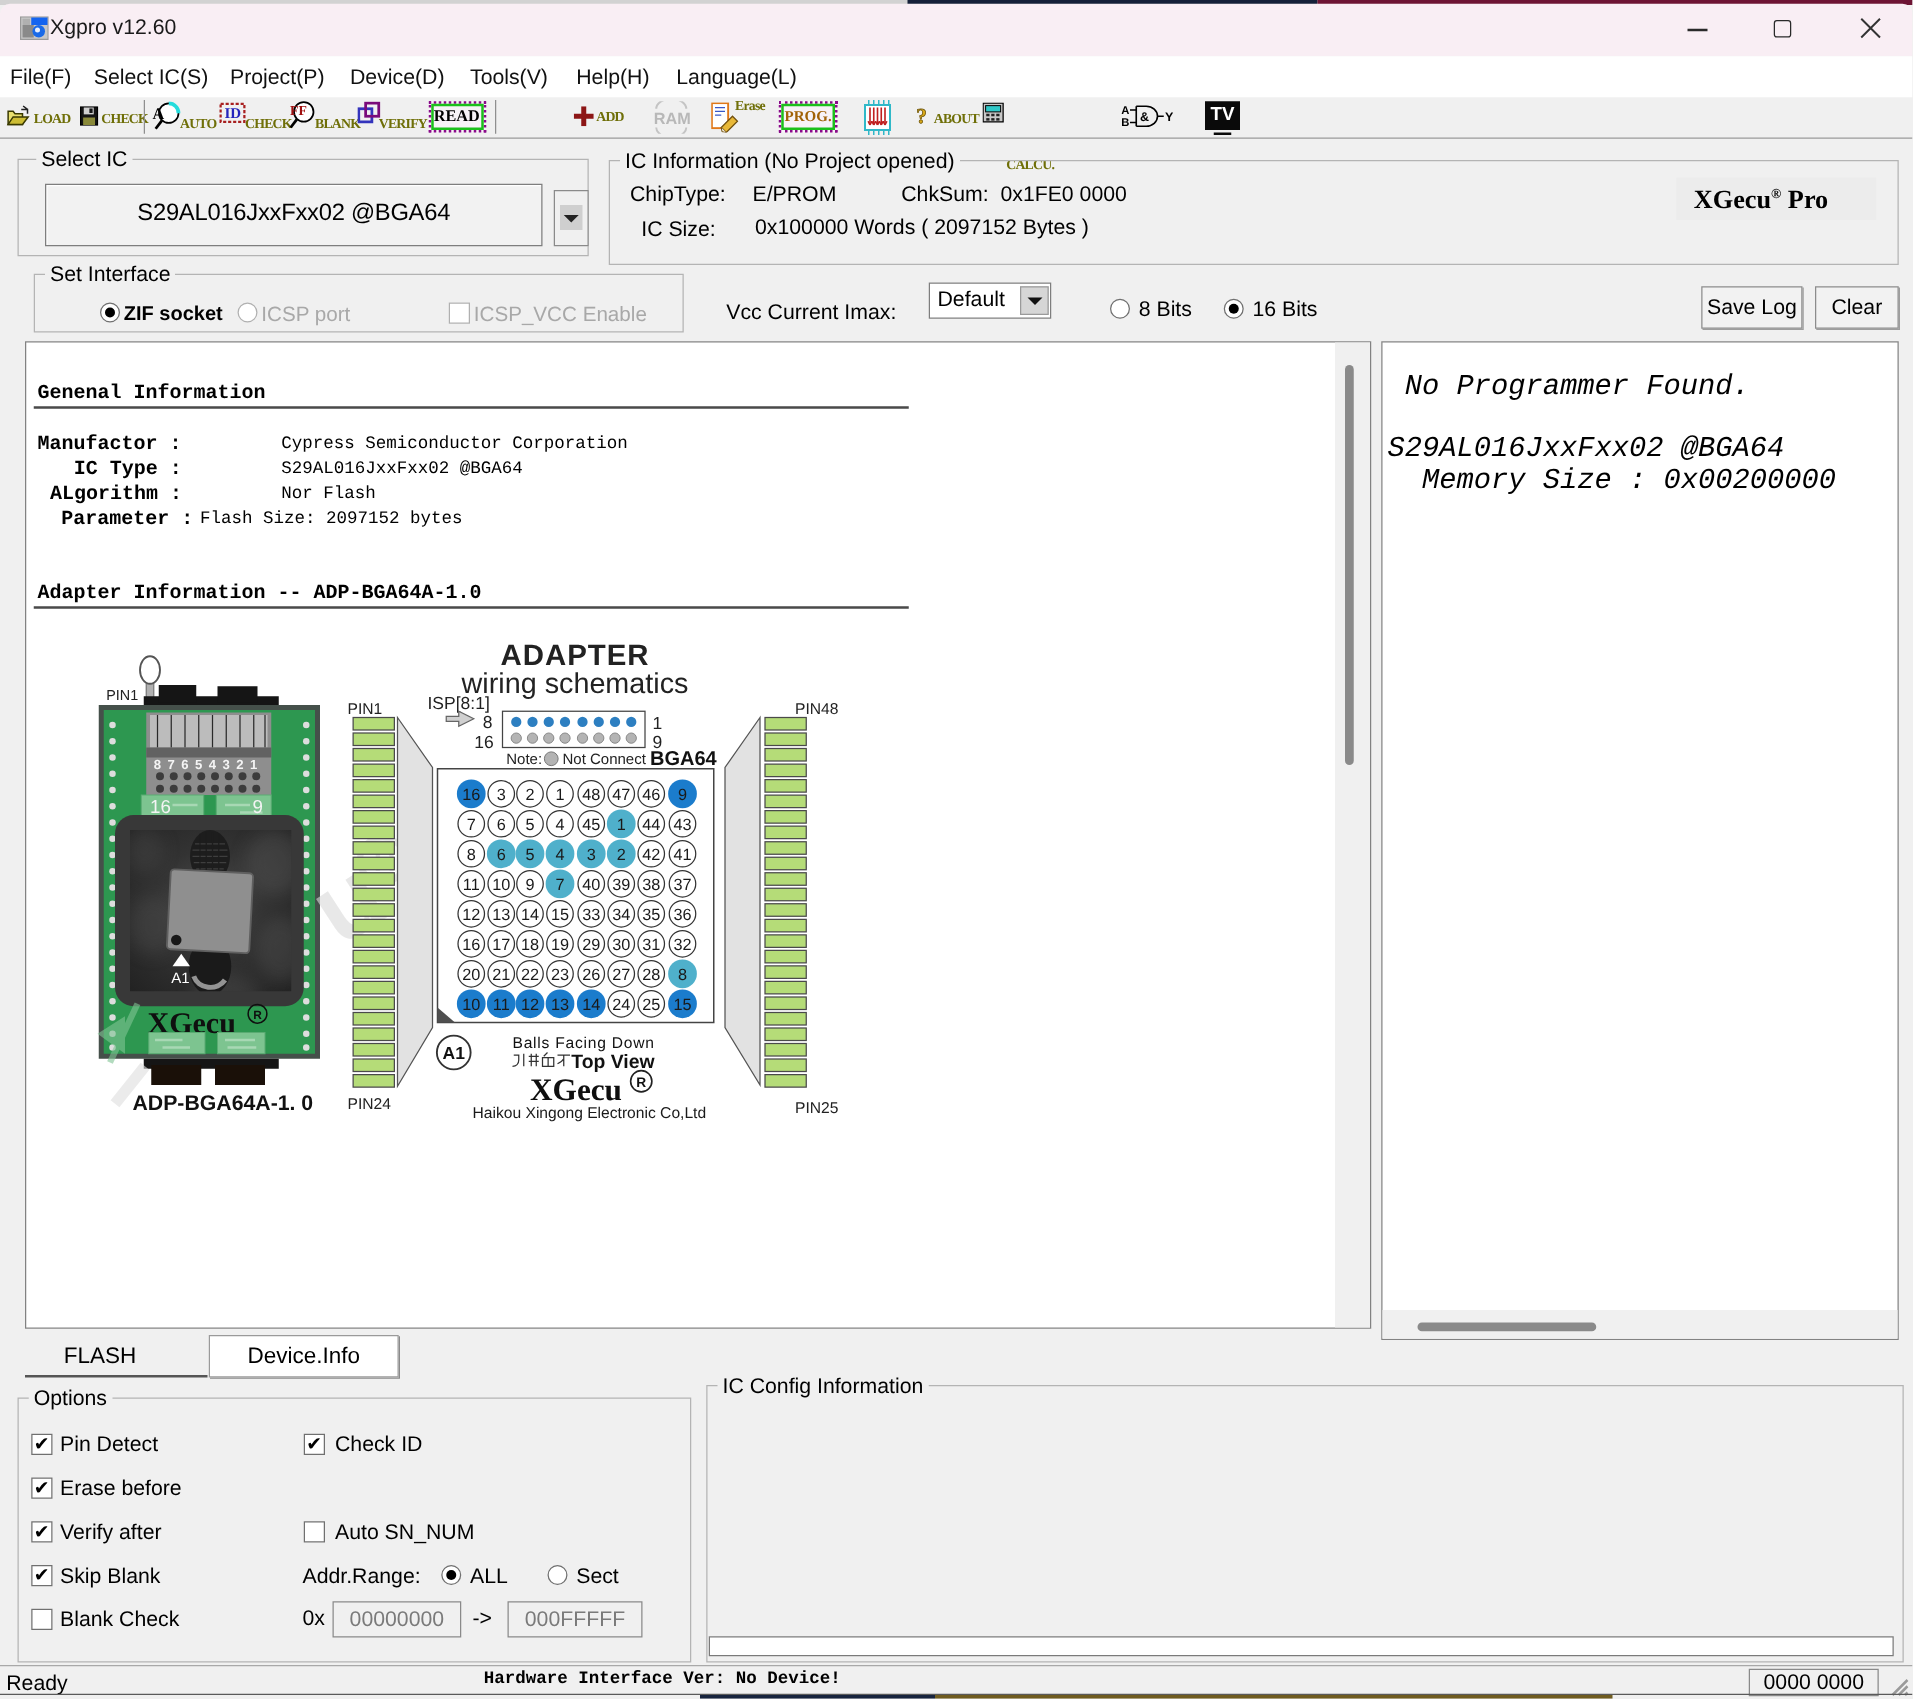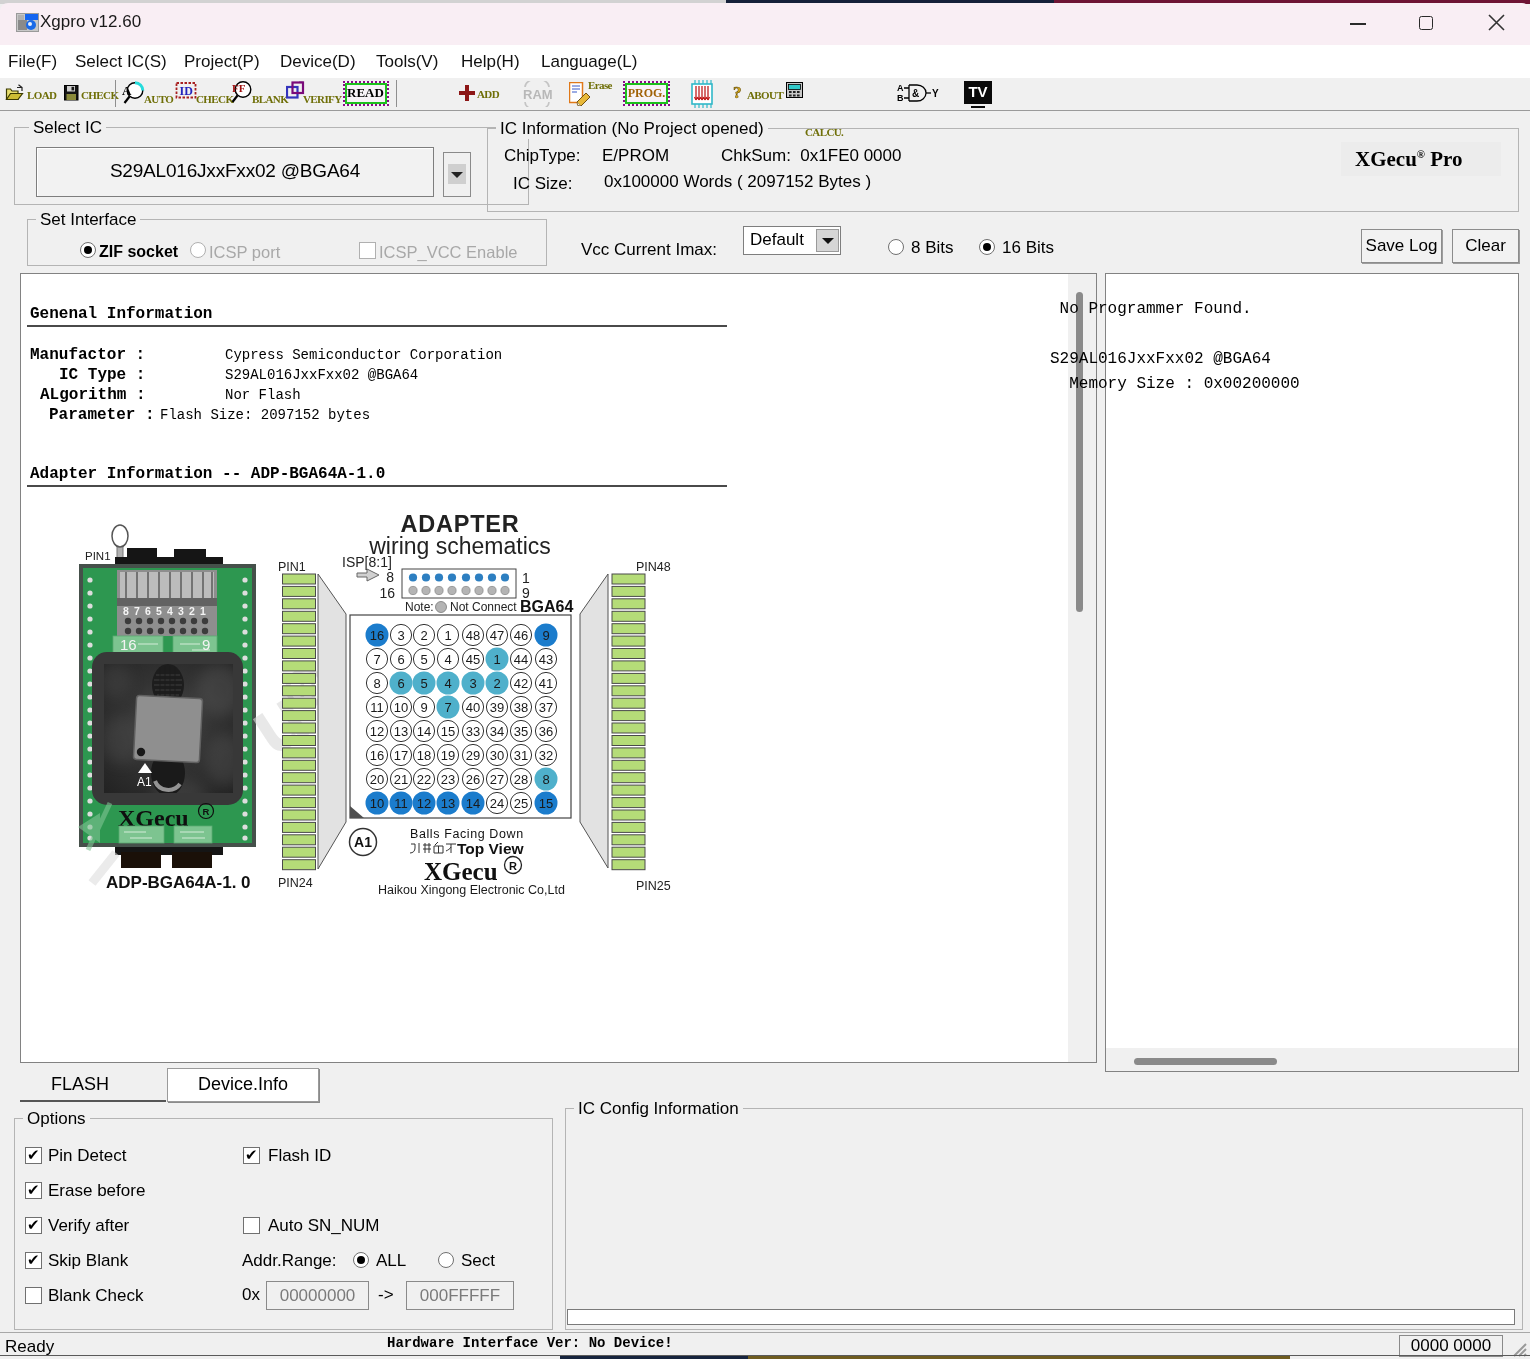--- a/index.html
+++ b/index.html
@@ -152,21 +152,21 @@
  <text x="0" y="19" font-size="9" font-weight="bold" fill="#000">B</text>
  <path d="M7 6 H12 M7 16 H12 M12 3 V19 M12 3 H20 A 9 8 0 0 1 20 19 H12" fill="none" stroke="#000" stroke-width="1.3"></path>
  <text x="15" y="15" font-size="10" font-weight="bold" fill="#000">&amp;</text>
  <path d="M29 11 H34" stroke="#000" stroke-width="1.3"></path>
  <text x="35" y="15" font-size="10" font-weight="bold" fill="#000">Y</text>
 </svg>
 <div class="abs" style="left:964px;top:81px;width:28px;height:23px;background:#0a0a0a;color:#fff;font-weight:bold;font-size:15px;text-align:center;line-height:22px;">TV</div>
 <div class="abs" style="left:971px;top:106px;width:14px;height:2px;background:#0a0a0a;"></div>
 </div>
 
-<div class="grp" style="left:14px;top:127px;width:515px;height:78px;">
+<div class="grp" style="left:14px;top:127px;width:457px;height:78px;">
   <div class="lbl" style="left:14px;">Select IC</div>
   <div class="abs" style="left:21px;top:19px;width:398px;height:50px;background:#f2f2f2;border:1px solid #7e7e7e;box-shadow:inset 1px 1px 0 #fff;"></div>
   <div class="abs" style="left:21px;top:32px;width:398px;text-align:center;font-size:19px;letter-spacing:-0.2px;">S29AL016JxxFxx02 @BGA64</div>
   <div class="abs" style="left:428px;top:24px;width:28px;height:45px;background:#f0f0f0;border:1px solid #8a8a8a;"></div>
   <div class="abs" style="left:433px;top:36px;width:18px;height:20px;background:#cfcfcf;"></div>
   <svg class="abs" style="left:435px;top:43px;" width="14" height="8">
       <path d="M1 1 L13 1 L7 7 Z" fill="#222"></path>
     </svg>
 </div>
 
@@ -619,21 +619,21 @@
 <text x="576" y="66" font-size="12.5" fill="#222">PIN48</text>
 <text x="576" y="385" font-size="12.5" fill="#222">PIN25</text>
 
 </svg>
 </div>
 
 <div class="abs" style="left:1068px;top:274px;width:28px;height:788px;background:#f0f0f0;"></div>
 <div class="abs" style="left:1076px;top:292px;width:7px;height:320px;background:#8a8a8a;border-radius:4px;"></div>
 
 <div class="abs sunken" style="left:1105px;top:273px;width:414px;height:799px;"></div>
-<div class="abs mono" style="left:1050px;top:297px;font-size:16px;line-height:25px;white-space:pre;"> No Programmer Found.
+<div class="abs mono" style="left:1110px;top:297px;font-size:23px;line-height:25px;white-space:pre;font-style:italic;"> No Programmer Found.
 
 S29AL016JxxFxx02 @BGA64
   Memory Size : 0x00200000</div>
 <div class="abs" style="left:1106px;top:1048px;width:412px;height:23px;background:#f0f0f0;"></div>
 <div class="abs" style="left:1134px;top:1058px;width:143px;height:7px;background:#8a8a8a;border-radius:4px;"></div>
 
 <div class="abs" style="left:20px;top:1069px;width:146px;height:33px;font-size:18px;padding-left:31px;line-height:30px;border-bottom:2px solid #555;">FLASH</div>
 <div class="abs" style="left:167px;top:1068px;width:152px;height:34px;background:#fff;border:1px solid #9a9a9a;box-shadow:1px 1px 0 #8a8a8a;font-size:18px;text-align:center;line-height:31px;">Device.Info</div>
 
 <div class="grp" style="left:14px;top:1118px;width:539px;height:212px;">
@@ -642,21 +642,21 @@
     <div class="abs" style="left:33px;top:27px;font-size:17px;">Pin Detect</div>
   <div class="cb ck" style="left:10px;top:63px;"></div>
     <div class="abs" style="left:33px;top:62px;font-size:17px;">Erase before</div>
   <div class="cb ck" style="left:10px;top:98px;"></div>
     <div class="abs" style="left:33px;top:97px;font-size:17px;">Verify after</div>
   <div class="cb ck" style="left:10px;top:133px;"></div>
     <div class="abs" style="left:33px;top:132px;font-size:17px;">Skip Blank</div>
   <div class="cb" style="left:10px;top:168px;"></div>
     <div class="abs" style="left:33px;top:167px;font-size:17px;">Blank Check</div>
   <div class="cb ck" style="left:228px;top:28px;"></div>
-    <div class="abs" style="left:253px;top:27px;font-size:17px;">Flash ID</div>
+    <div class="abs" style="left:253px;top:27px;font-size:17px;">Check ID</div>
   <div class="cb" style="left:228px;top:98px;"></div>
     <div class="abs" style="left:253px;top:97px;font-size:17px;">Auto SN_NUM</div>
   <div class="abs" style="left:227px;top:132px;font-size:17px;">Addr.Range:</div>
   <div class="rad on" style="left:338px;top:133px;"></div>
     <div class="abs" style="left:361px;top:132px;font-size:17px;">ALL</div>
   <div class="rad" style="left:423px;top:133px;"></div>
     <div class="abs" style="left:446px;top:132px;font-size:17px;">Sect</div>
   <div class="abs" style="left:227px;top:166px;font-size:17px;">0x</div>
   <div class="abs" style="left:251px;top:162px;width:103px;height:29px;background:#f0f0f0;border:1px solid #8a8a8a;text-align:center;line-height:27px;font-size:17px;color:#7a7a7a;">00000000</div>
   <div class="abs" style="left:363px;top:166px;font-size:17px;">-&gt;</div>

